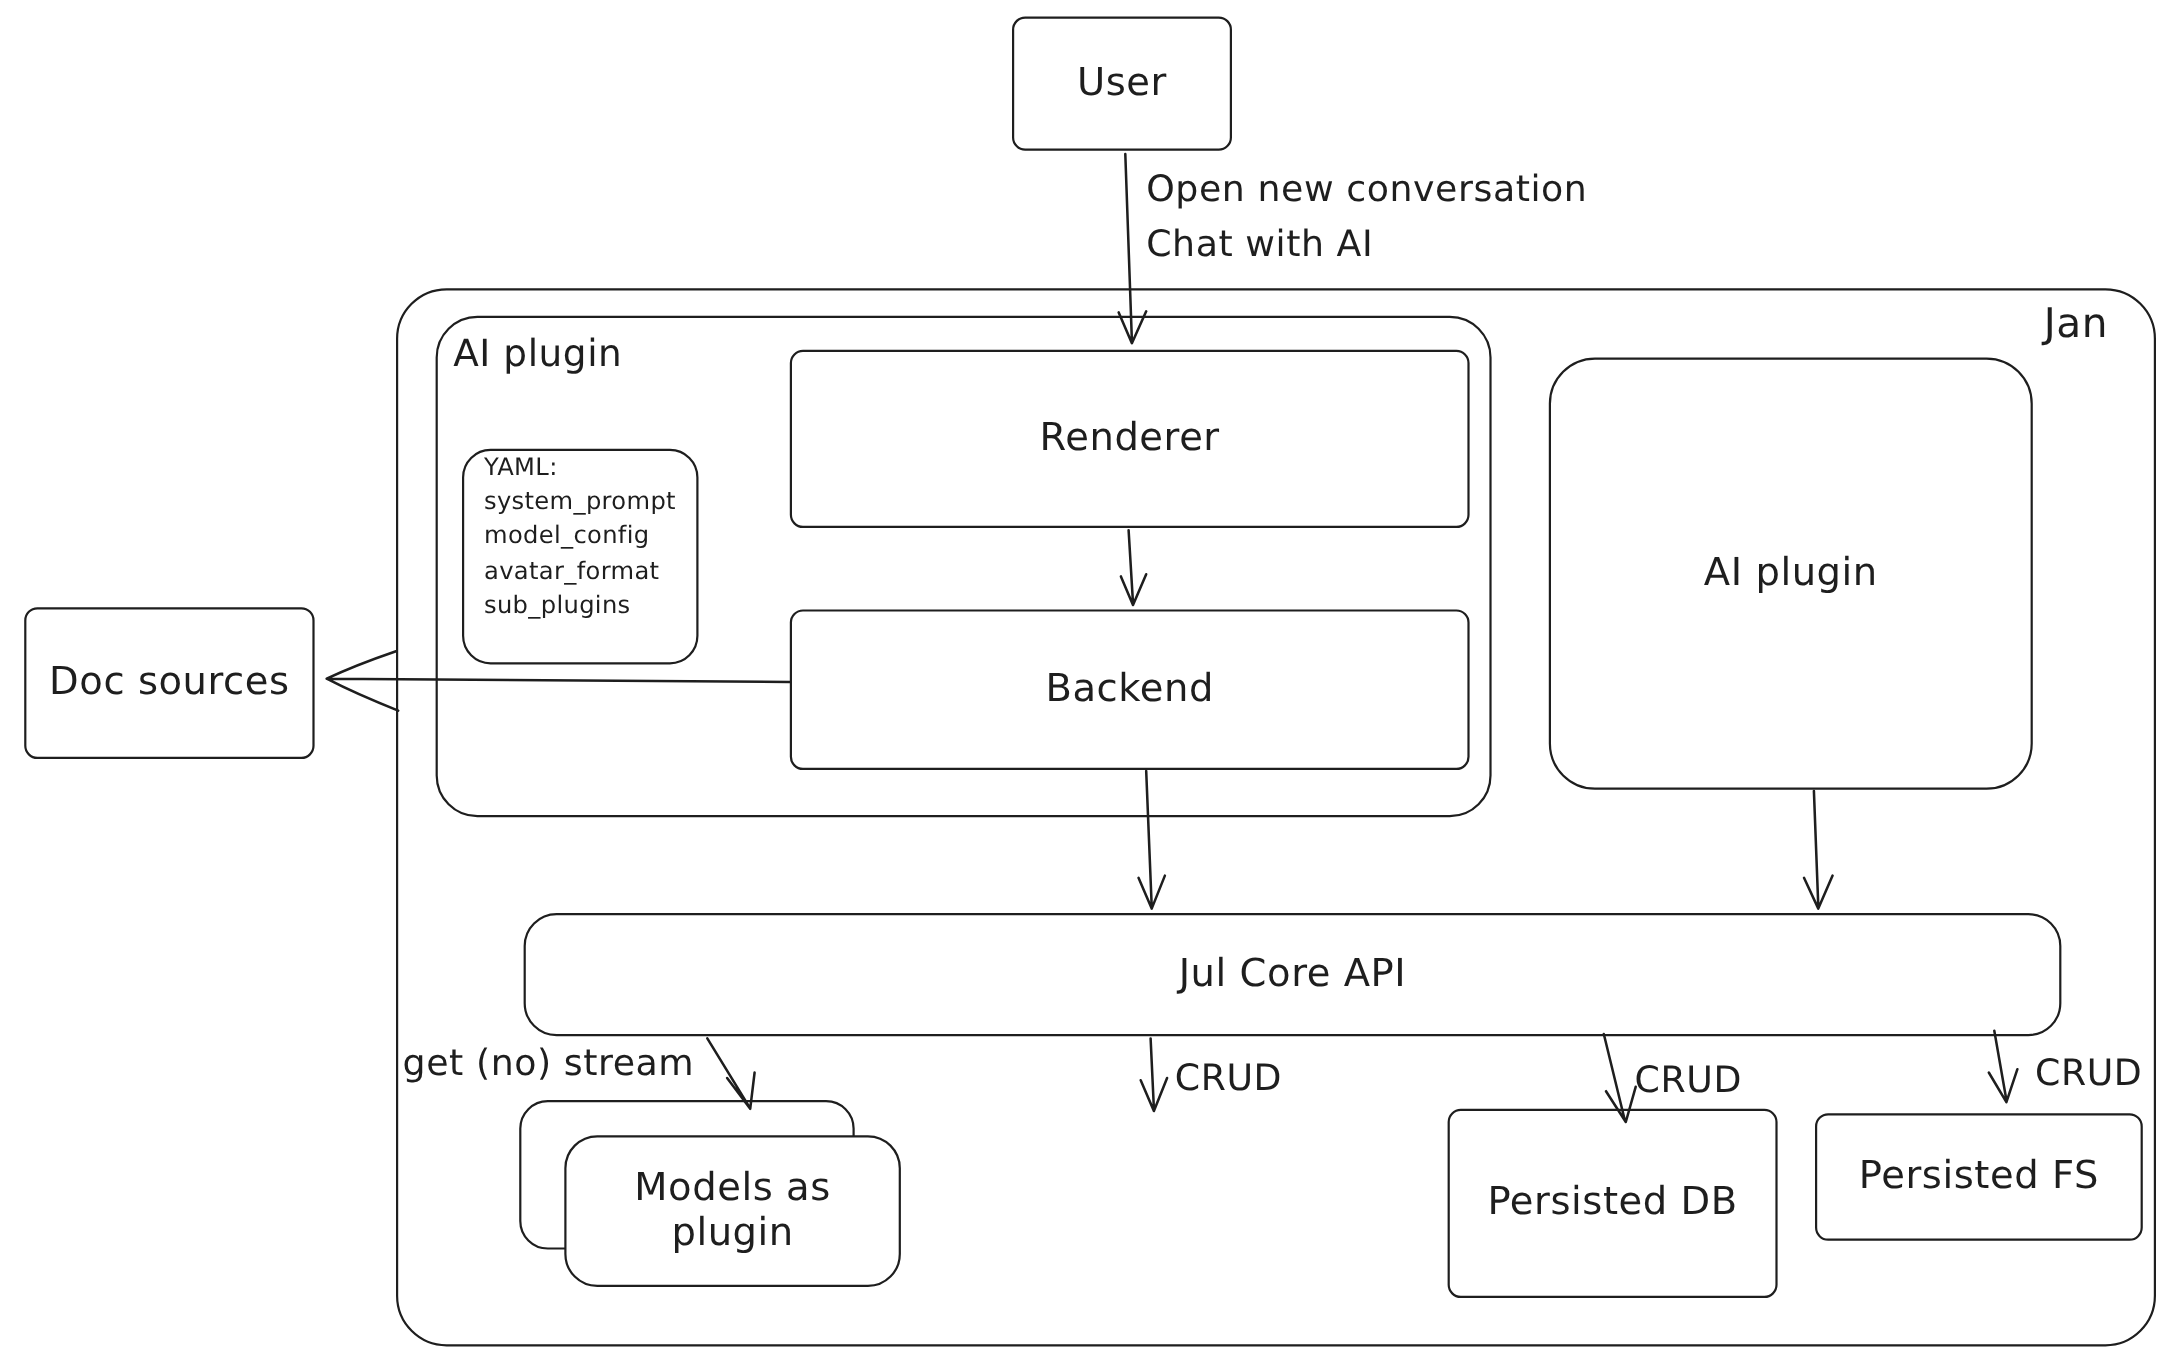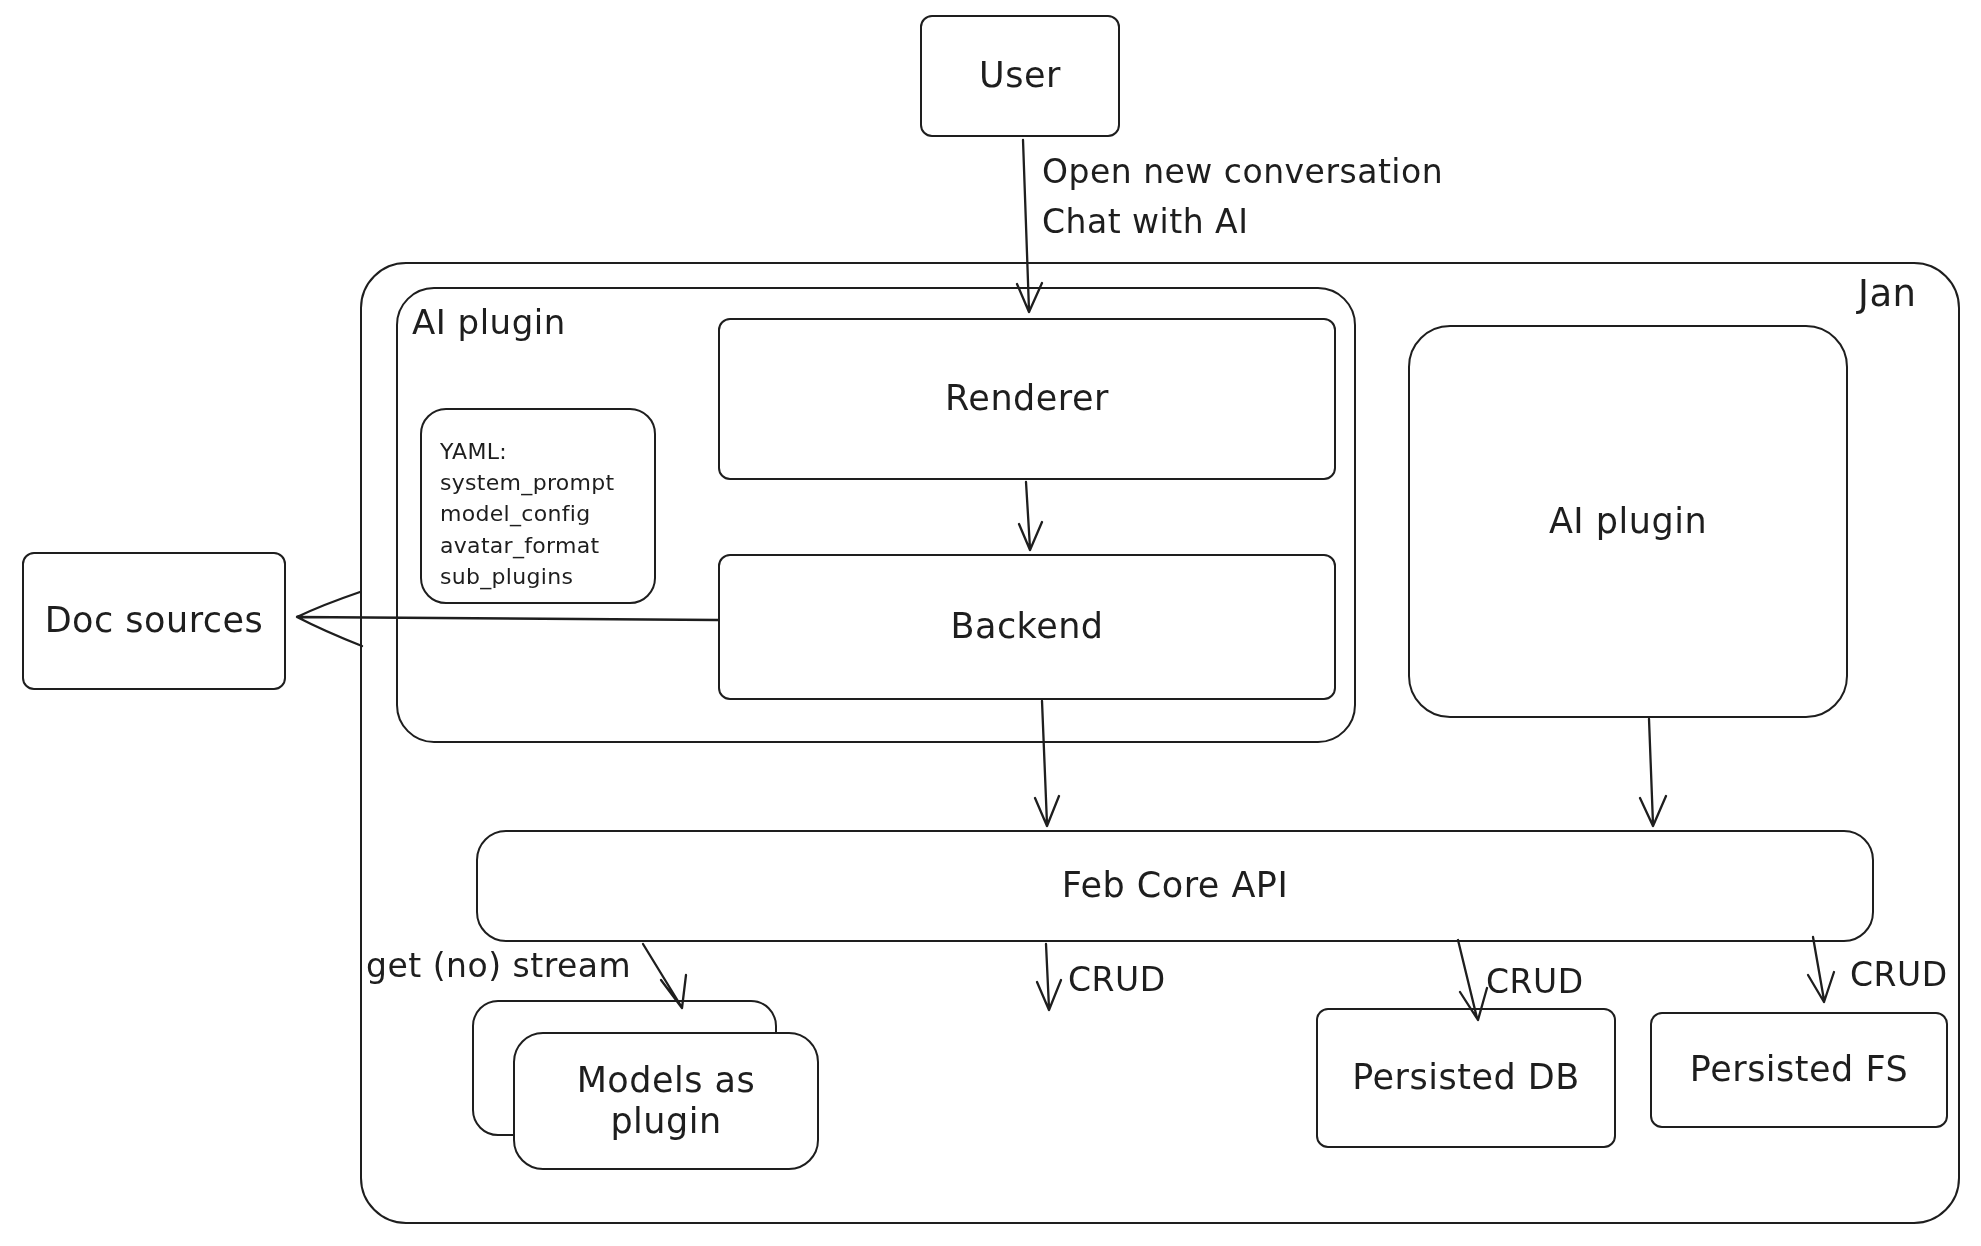--- a/index.html
+++ b/index.html
@@ -66,21 +66,21 @@
 <body>
 
 <div id="canvas">
 
   <div class="box container-box" style="left:360px; top:262px; width:1600px; height:962px; border-radius:46px;"></div>
   <div class="float-label" style="left:1858px; top:272px; font-size:37px;">Jan</div>
 
   <div class="box container-box" style="left:396px; top:287px; width:960px; height:456px; border-radius:38px;"></div>
   <div class="float-label" style="left:412px; top:302px; font-size:34px;">AI plugin</div>
 
-  <div class="box" style="left:420px; top:408px; width:236px; height:196px; border-radius:26px; align-items:center; justify-content:flex-start; padding:16px 0 0 18px;">
+  <div class="box" style="left:420px; top:408px; width:215px; height:196px; border-radius:26px; align-items:flex-start; justify-content:flex-start; padding:0 0 0 18px;">
     <div class="small-note">
       <div>YAML:</div>
       <div>system_prompt</div>
       <div>model_config</div>
       <div>avatar_format</div>
       <div>sub_plugins</div>
     </div>
   </div>
 
   <div class="box" style="left:920px; top:15px; width:200px; height:122px;">
@@ -97,30 +97,30 @@
 
   <div class="box" style="left:1408px; top:325px; width:440px; height:393px; border-radius:42px;">
     <span class="node-label">AI plugin</span>
   </div>
 
   <div class="box" style="left:22px; top:552px; width:264px; height:138px;">
     <span class="node-label">Doc sources</span>
   </div>
 
   <div class="box" style="left:476px; top:830px; width:1398px; height:112px; border-radius:30px;">
-    <span class="node-label">Feb Core API</span>
+    <span class="node-label">Jul Core API</span>
   </div>
 
   <div class="box" style="left:472px; top:1000px; width:305px; height:136px; border-radius:26px;"></div>
   <div class="box" style="left:513px; top:1032px; width:306px; height:138px; border-radius:30px;">
     <span class="node-label" style="display:inline-block; width:225px;">Models as plugin</span>
   </div>
 
 
-  <div class="box" style="left:1316px; top:1008px; width:300px; height:140px;text-align:center;">
+  <div class="box" style="left:1316px; top:1008px; width:300px; height:172px;text-align:center;">
     <span class="node-label">Persisted DB</span>
   </div>
 
   <div class="box" style="left:1650px; top:1012px; width:298px; height:116px;">
     <span class="node-label">Persisted FS</span>
   </div>
 
   <div class="float-label" style="left:1042px; top:152px;">Open new conversation</div>
   <div class="float-label" style="left:1042px; top:202px;">Chat with AI</div>
   <div class="float-label" style="left:366px; top:946px;">get (no) stream</div>

